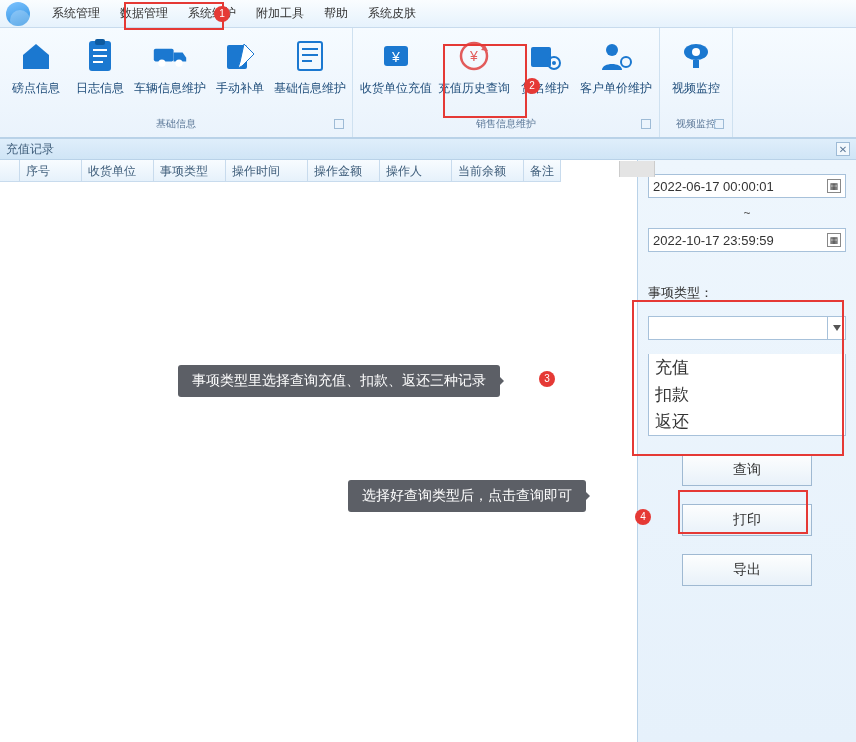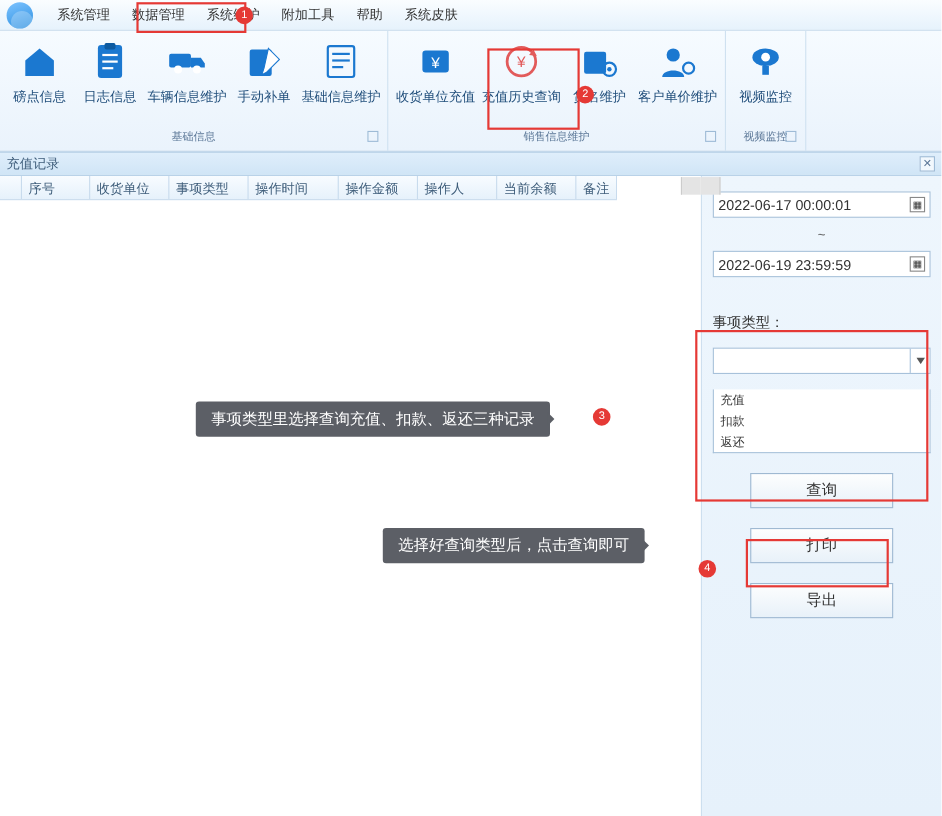--- a/index.html
+++ b/index.html
@@ -207,21 +207,21 @@
     height:24px;border:1px solid #a7c1da;background:#fff;
     display:flex;align-items:center;position:relative;
   }
   .type-select .arrow{
     position:absolute;right:0;top:0;width:18px;height:100%;
     border-left:1px solid #a7c1da;display:flex;align-items:center;justify-content:center;
   }
   .type-options{
     border:1px solid #a7c1da;border-top:none;background:#fff;
   }
-  .type-option{padding:2px 6px;font-size:11px;color:#333}
+  .type-option{padding:2px 6px;font-size:17px;color:#333}
 
   .action-btn{
     width:130px;height:32px;margin-top:18px;
     background:linear-gradient(#fdfefe,#e8f1f9);
     border:1px solid #9fb9d2;color:#333;font-size:14px;
     display:flex;align-items:center;justify-content:center;
   }
   .action-btn:first-of-type{margin-top:52px}
 
   
@@ -401,21 +401,21 @@
     <div class="hscroll"></div>
   </div>
 
   <div class="right-pane">
     <div class="date-input">
       <span class="dval">2022-06-17 00:00:01</span>
       <span class="cal">▦</span>
     </div>
     <div class="tilde">~</div>
     <div class="date-input">
-      <span class="dval">2022-06-19 23:59:59</span>
+      <span class="dval">2022-10-17 23:59:59</span>
       <span class="cal">▦</span>
     </div>
 
     <div class="type-block">
       <span class="type-label">事项类型：</span>
       <div class="type-select">
         <span></span>
         <span class="arrow">
           <svg width="8" height="6" viewBox="0 0 8 6">
               <path d="M0 0 L8 0 L4 6 Z" fill="#555"></path>

